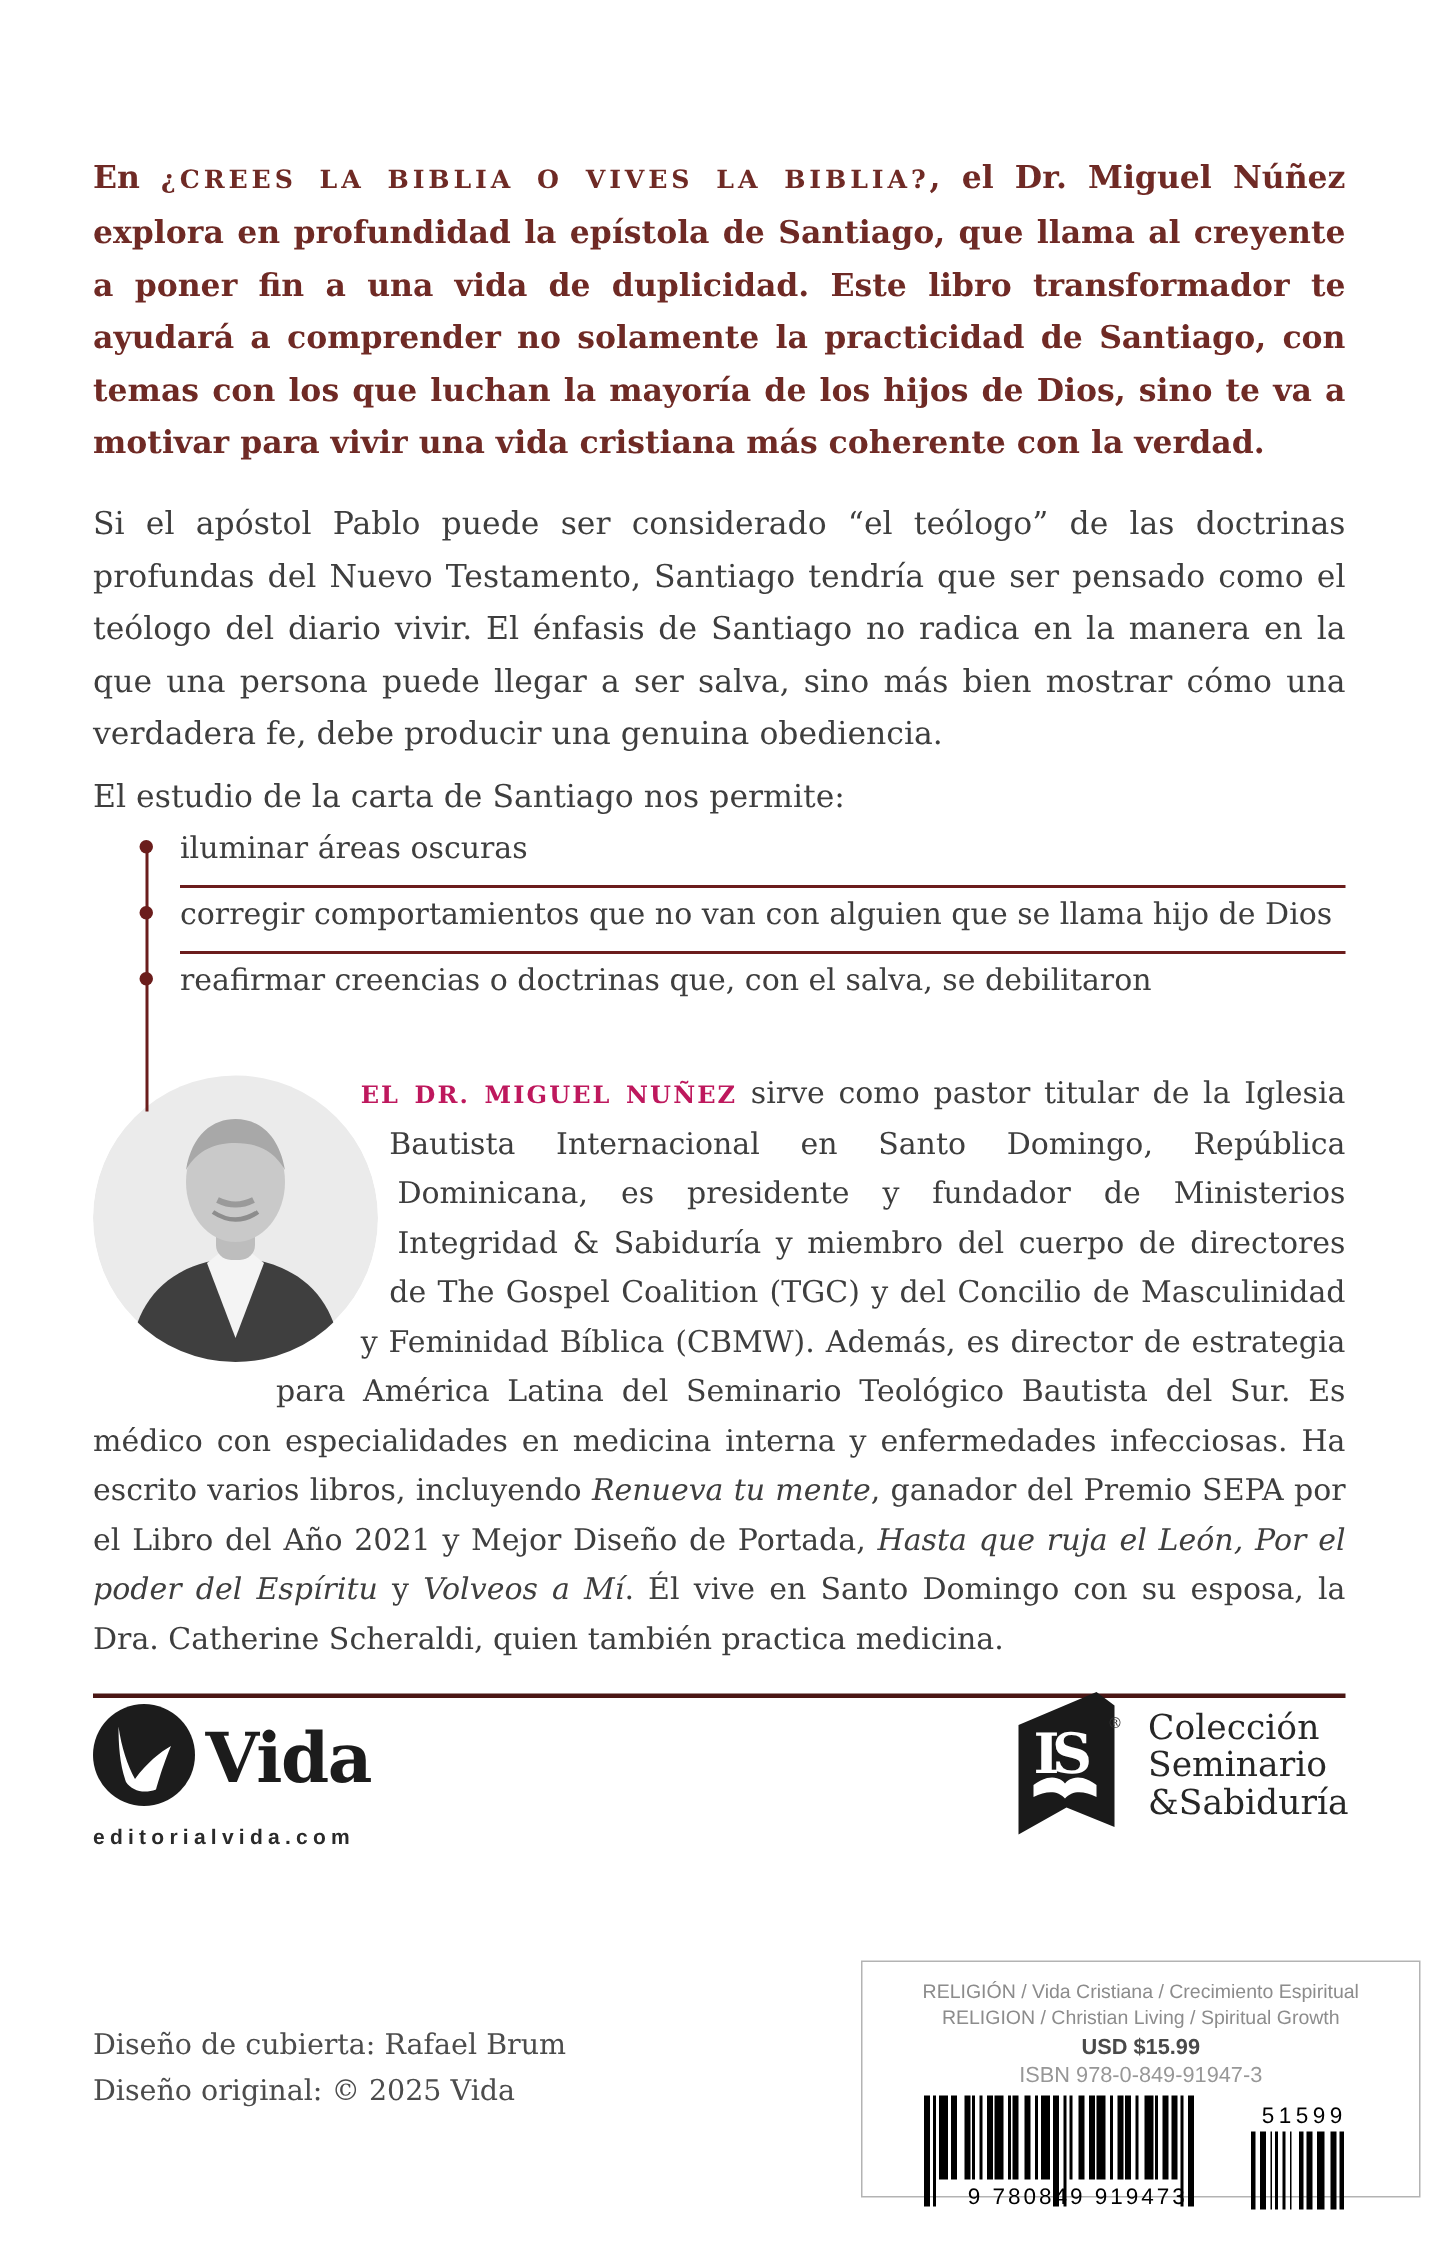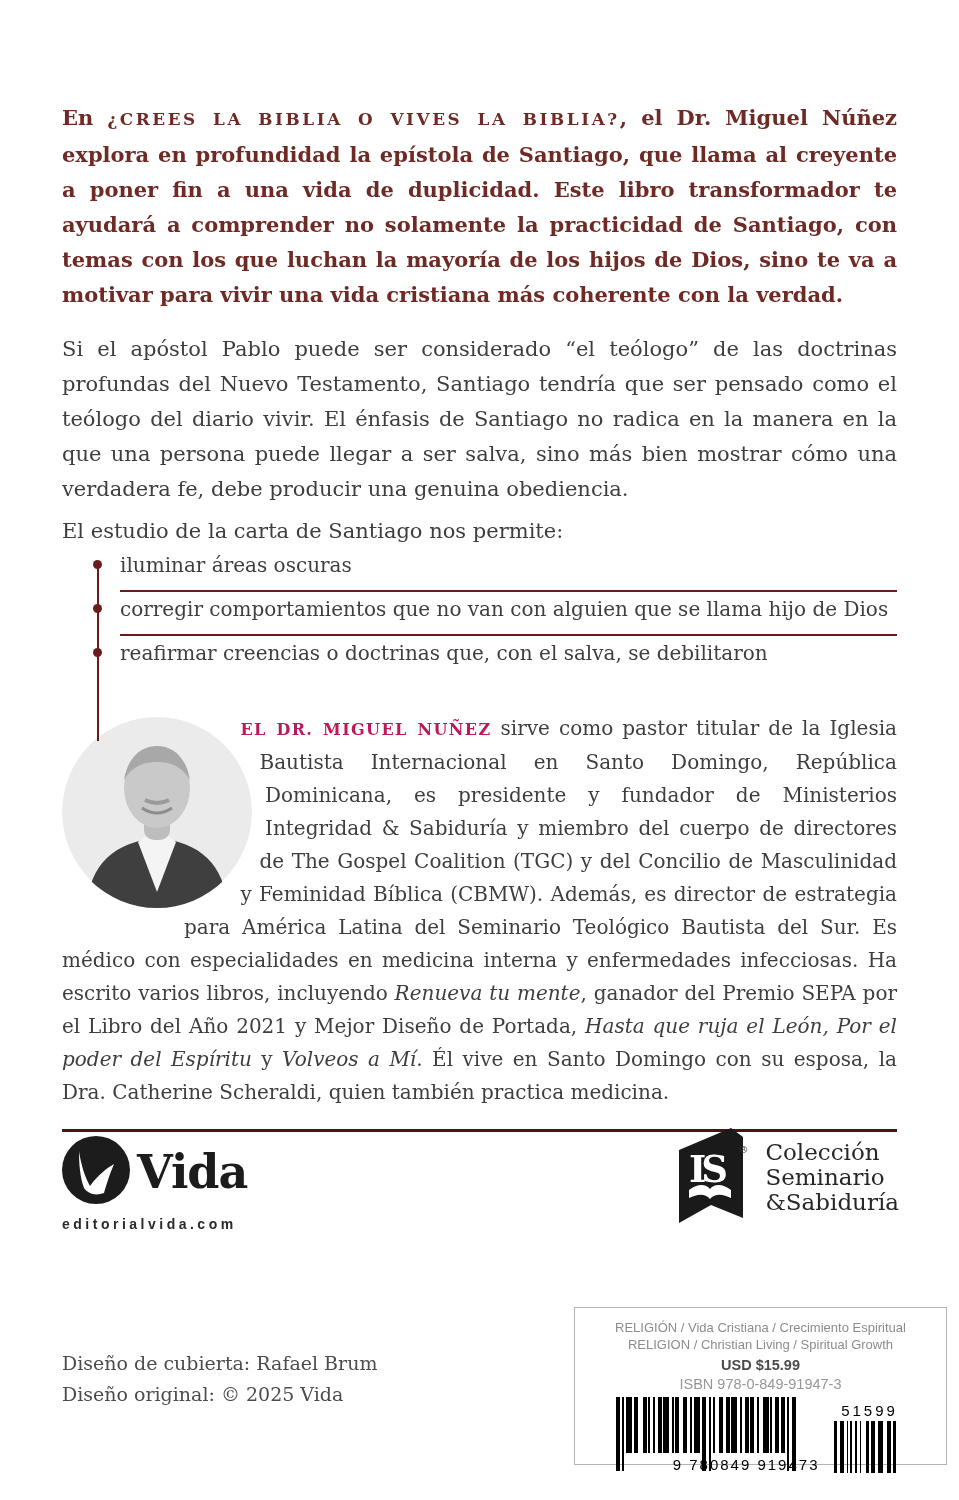--- a/index.html
+++ b/index.html
@@ -116,21 +116,21 @@
     display:flex;justify-content:center;align-items:flex-end;
     margin-top:5px;gap:14px;
   }
   .ean{position:relative;width:204px;height:76px;}
   .ean-bars{display:flex;align-items:flex-start;height:74px;}
   .ean-bars span{background:#000;height:56px;flex:none;}
   .ean-bars span.tall{height:74px;}
   .ean-digits{
     position:absolute;bottom:0;left:0;width:100%;
     font-size:15px;letter-spacing:2px;color:#000;
-    text-align:right;padding-left:2px;background:transparent;
+    text-align:center;padding-left:2px;background:transparent;
   }
   .addon{width:72px;}
   .addon-digits{font-size:15px;letter-spacing:3px;color:#000;text-align:center;}
   .addon-bars{display:flex;height:52px;margin-top:2px;}
   .addon-bars span{background:#000;height:52px;flex:none;}
   .credits{
     position:absolute;left:62px;top:1348px;
     font-size:19px;line-height:31px;color:#4c4c4c;
   }
 </style>

